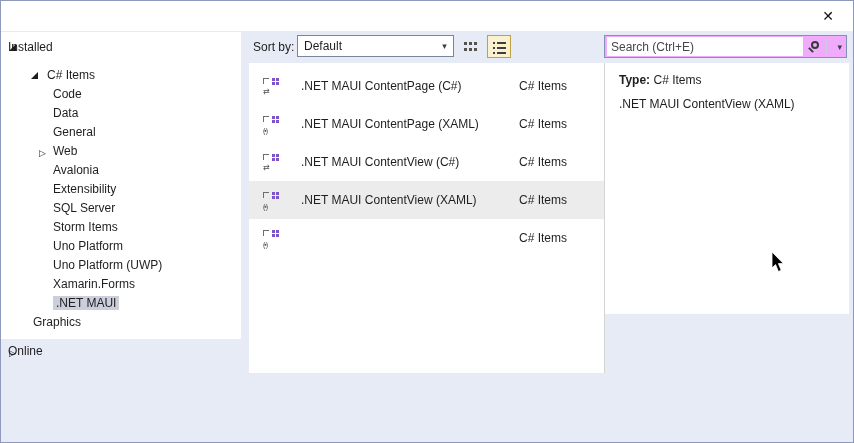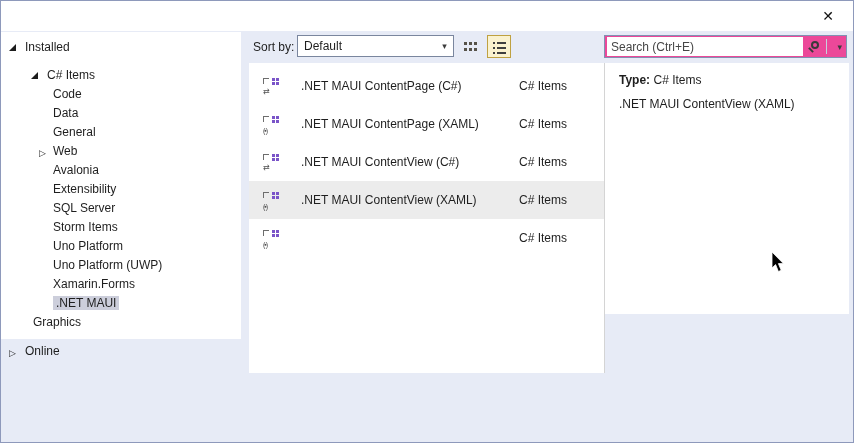--- a/index.html
+++ b/index.html
@@ -15,39 +15,39 @@
   .close-btn { position:absolute; right:10px; top:4px; width:30px; height:22px;
     text-align:center; line-height:22px; font-size:14px; color:#101010; cursor:default; }
   
   .tree-panel { position:absolute; left:0; top:31px; width:240px; height:307px; background:#fff; padding-top:6px; }
   .trow { position:relative; height:19px; line-height:19px; }
   .trow-installed { height:18px; margin-bottom:10px; }
   .tg { position:absolute; top:6px; }
   .tri-exp { width:0; height:0; border-bottom:7px solid #1c1c1c; border-left:7px solid transparent; }
   .tri-col { top:2px; font-size:9px; color:#1c1c1c; }
   .g8 { left:8px; } .g30 { left:30px; } .g38 { left:38px; }
-  .t24 { padding-left:24px; } .t46 { padding-left:46px; } .t52 { padding-left:52px; } .t32 { padding-left:32px; }
+  .t24 { padding-left:7px; } .t46 { padding-left:46px; } .t52 { padding-left:52px; } .t32 { padding-left:32px; }
   .sel-label { background:#cccedb; padding:0 3px; }
   .online-row { position:absolute; left:0; top:341px; width:240px; height:19px; line-height:19px; }
   
   .sort-label { position:absolute; left:252px; top:39px; }
   .sort-dd { position:absolute; left:296px; top:34px; width:157px; height:22px; background:#fff; border:1px solid #7a869e; }
   .sort-dd-text { position:absolute; left:6px; top:3px; }
   .dd-arrow { position:absolute; right:0; top:0; width:17px; height:100%; text-align:center; line-height:20px; font-size:9px; color:#3c3c3c; }
   .viewbtn { position:absolute; top:35px; width:23px; height:22px; }
   .vb1 { left:458px; }
   .vb2 { left:486px; width:24px; height:23px; top:34px; background:#faf2cf; border:1px solid #bfa141; }
   .vi-grid { position:absolute; left:5px; top:6px; width:3px; height:3px; background:#565249;
     box-shadow:5px 0 #565249, 10px 0 #565249, 0 6px #565249, 5px 6px #565249, 10px 6px #565249; }
   .vi-bullets { position:absolute; left:5px; top:6px; width:2px; height:2px; background:#3f3f3f;
     box-shadow:0 5px #3f3f3f, 0 10px #3f3f3f; }
   .vi-lines { position:absolute; left:9px; top:6px; width:9px; height:2px; background:#3f3f3f;
     box-shadow:0 5px #3f3f3f, 0 10px #3f3f3f; }
   
-  .search-box { position:absolute; left:603px; top:34px; width:243px; height:23px; background:#ec4899; border:1px solid #8290b2; }
+  .search-box { position:absolute; left:603px; top:34px; width:243px; height:23px; background:#f0abfc; border:1px solid #8290b2; }
   .search-input { position:absolute; left:2px; top:1px; width:196px; height:19px; border:none; outline:none;
     font-family:"Liberation Sans", sans-serif; font-size:12px; color:#1e1e1e; padding:0 4px; }
   .search-input::placeholder { color:#474747; opacity:1; }
   .mag { position:absolute; right:27px; top:5px; width:8px; height:8px; border:2px solid #3a3a3a; border-radius:50%; }
   .mag::after { content:""; position:absolute; left:-5px; top:6px; width:6px; height:2px; background:#3a3a3a; transform:rotate(45deg); }
   .search-sep { position:absolute; right:19px; top:3px; width:1px; height:15px; background:#c8cfde; }
   .search-arrow { position:absolute; right:4px; top:6px; font-size:9px; color:#3c3c3c; }
   
   .list-panel { position:absolute; left:248px; top:62px; width:355px; height:310px; background:#fff; padding-top:4px; }
   .lrow { position:relative; height:38px; }

